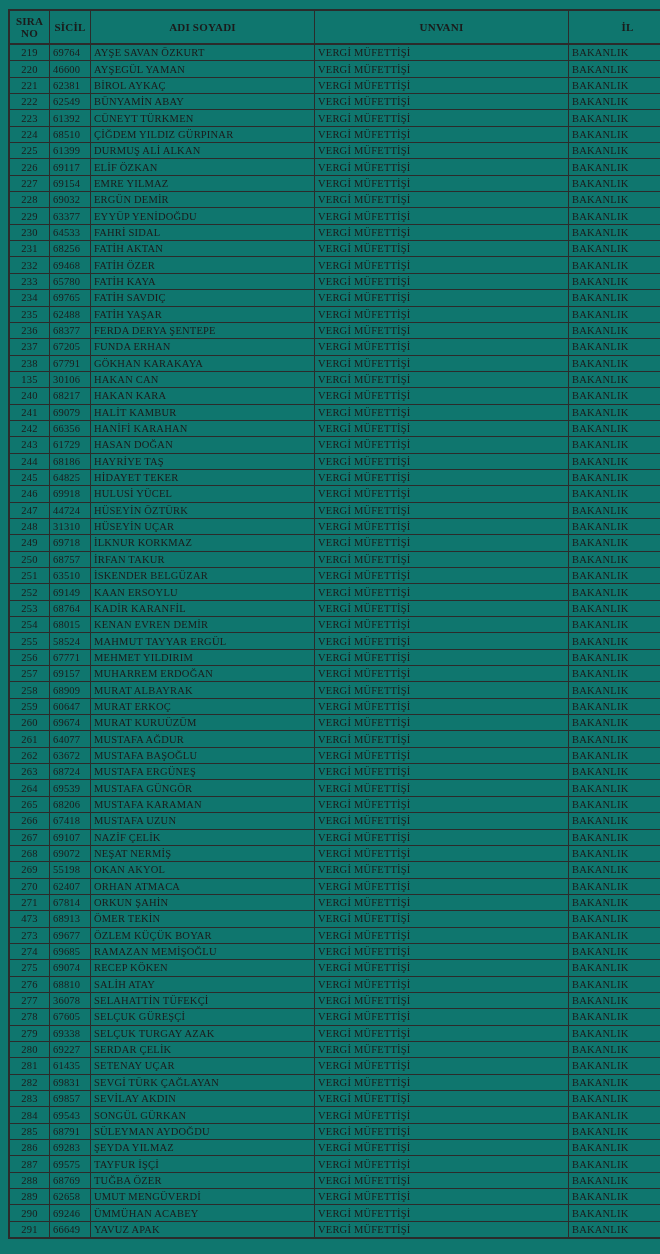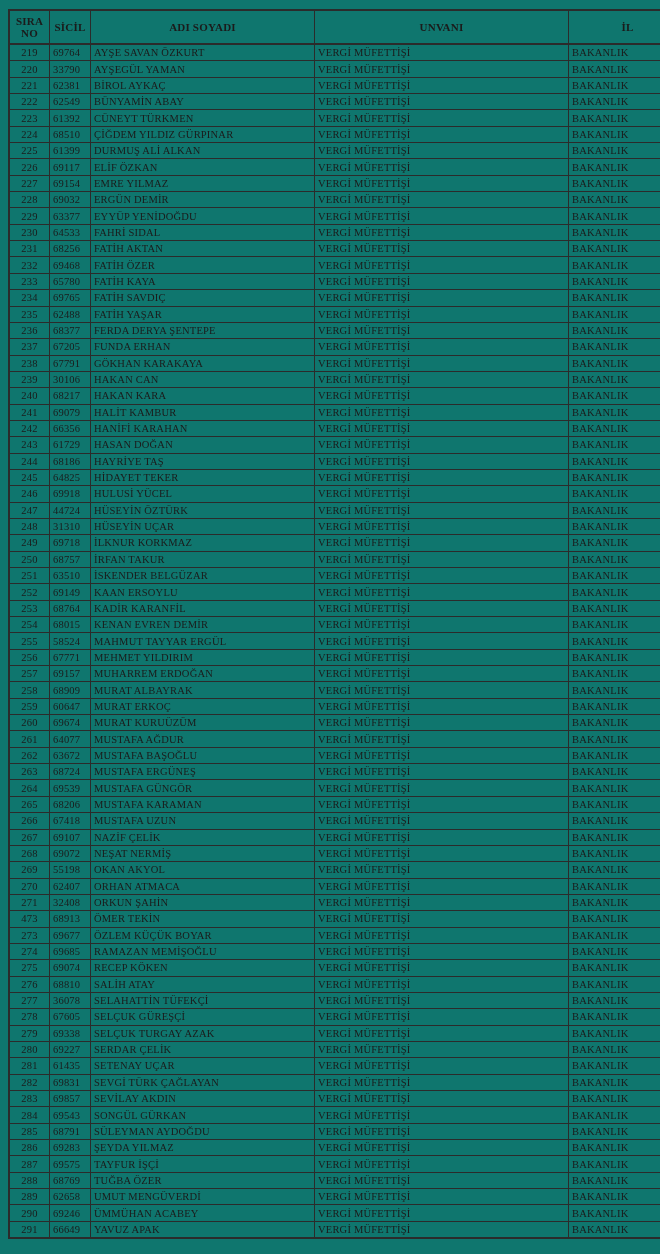--- a/index.html
+++ b/index.html
@@ -79,21 +79,21 @@
     <tbody id="rows">
         <tr>
           <td class="c0">219</td>
           <td class="c1">69764</td>
           <td class="c2">AYŞE SAVAN ÖZKURT</td>
           <td class="c3">VERGİ MÜFETTİŞİ</td>
           <td class="c4">BAKANLIK</td>
         </tr>
         <tr>
           <td class="c0">220</td>
-          <td class="c1">33790</td>
+          <td class="c1">46600</td>
           <td class="c2">AYŞEGÜL YAMAN</td>
           <td class="c3">VERGİ MÜFETTİŞİ</td>
           <td class="c4">BAKANLIK</td>
         </tr>
         <tr>
           <td class="c0">221</td>
           <td class="c1">62381</td>
           <td class="c2">BİROL AYKAÇ</td>
           <td class="c3">VERGİ MÜFETTİŞİ</td>
           <td class="c4">BAKANLIK</td>
@@ -211,21 +211,21 @@
           <td class="c4">BAKANLIK</td>
         </tr>
         <tr>
           <td class="c0">238</td>
           <td class="c1">67791</td>
           <td class="c2">GÖKHAN KARAKAYA</td>
           <td class="c3">VERGİ MÜFETTİŞİ</td>
           <td class="c4">BAKANLIK</td>
         </tr>
         <tr>
-          <td class="c0">239</td>
+          <td class="c0">135</td>
           <td class="c1">30106</td>
           <td class="c2">HAKAN CAN</td>
           <td class="c3">VERGİ MÜFETTİŞİ</td>
           <td class="c4">BAKANLIK</td>
         </tr>
         <tr>
           <td class="c0">240</td>
           <td class="c1">68217</td>
           <td class="c2">HAKAN KARA</td>
           <td class="c3">VERGİ MÜFETTİŞİ</td>
@@ -436,21 +436,21 @@
         </tr>
         <tr>
           <td class="c0">270</td>
           <td class="c1">62407</td>
           <td class="c2">ORHAN ATMACA</td>
           <td class="c3">VERGİ MÜFETTİŞİ</td>
           <td class="c4">BAKANLIK</td>
         </tr>
         <tr>
           <td class="c0">271</td>
-          <td class="c1">32408</td>
+          <td class="c1">67814</td>
           <td class="c2">ORKUN ŞAHİN</td>
           <td class="c3">VERGİ MÜFETTİŞİ</td>
           <td class="c4">BAKANLIK</td>
         </tr>
         <tr>
           <td class="c0">473</td>
           <td class="c1">68913</td>
           <td class="c2">ÖMER TEKİN</td>
           <td class="c3">VERGİ MÜFETTİŞİ</td>
           <td class="c4">BAKANLIK</td>

